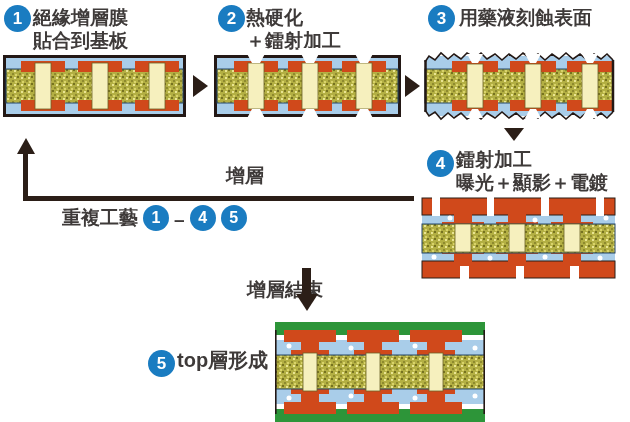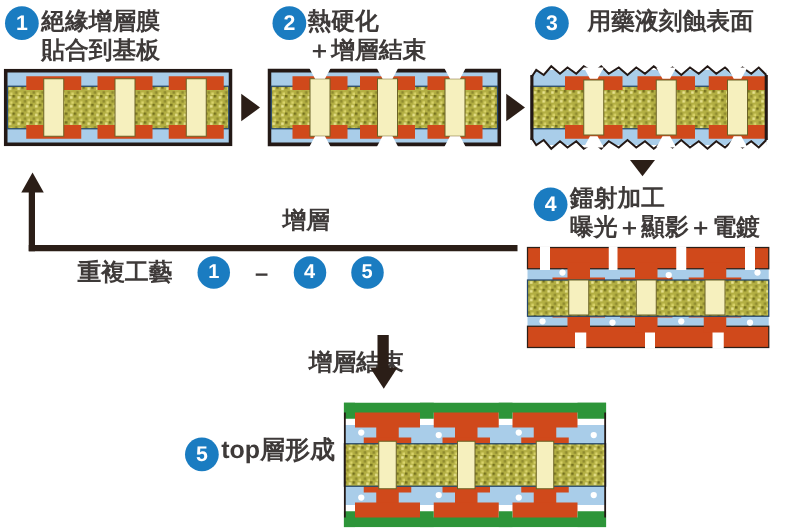--- a/index.html
+++ b/index.html
@@ -15,21 +15,21 @@
     font-weight:bold;font-size:17px;line-height:27px;text-align:center;
   }
   .badge-inline{
     display:inline-block;width:26px;height:26px;border-radius:50%;
     background:var(--badge-blue,#1A7CC1);color:#fff;
     font-weight:bold;font-size:16px;line-height:26px;text-align:center;
     vertical-align:middle;
   }
   .title{font-weight:bold;font-size:19px;line-height:23px;color:var(--text,#3E3A39);white-space:nowrap;}
   .label{font-weight:bold;font-size:19px;color:var(--text,#3E3A39);white-space:nowrap;margin-left:28px;}
-  .sentence{display:flex;align-items:flex-end;gap:20px;font-weight:bold;font-size:19px;color:var(--text,#3E3A39);white-space:nowrap;}
+  .sentence{display:flex;align-items:flex-end;gap:5px;font-weight:bold;font-size:19px;color:var(--text,#3E3A39);white-space:nowrap;}
   .shaft{background:var(--arrow,#2B1E17);}
   .arrow-right{width:0;height:0;border-top:11px solid transparent;border-bottom:11px solid transparent;border-left:15px solid var(--arrow,#2B1E17);}
   .tri-down-sm{width:0;height:0;border-left:10px solid transparent;border-right:10px solid transparent;border-top:13px solid var(--arrow,#2B1E17);}
   .tri-up{width:0;height:0;border-left:9px solid transparent;border-right:9px solid transparent;border-bottom:16px solid var(--arrow,#2B1E17);}
   .tri-down-big{width:0;height:0;border-left:11px solid transparent;border-right:11px solid transparent;border-top:17px solid var(--arrow,#2B1E17);}
 </style>
 </head>
 <body>
 
 <div id="canvas">
@@ -65,21 +65,21 @@
       <rect x="89" y="8" width="16" height="46"></rect>
       <rect x="146" y="8" width="16" height="46"></rect>
     </g>
   </svg>
 
   <div class="abs arrow-right" style="left:193px;top:75px;"></div>
 
   <div class="abs badge" style="left:218px;top:5px;"><span>2</span></div>
   <div class="abs title" style="left:246px;top:6px;">
     <div>熱硬化</div>
-    <div>＋增層結束</div>
+    <div>＋鐳射加工</div>
   </div>
 
   <svg class="abs" style="left:214px;top:48px;" width="187" height="76" viewBox="0 0 187 76">
     <defs>
       <pattern id="sp2" width="7" height="7" patternUnits="userSpaceOnUse">
         <rect width="7" height="7" fill="#B3AF43"></rect>
         <rect x="0" y="0" width="2" height="2" fill="#767220"></rect>
         <rect x="4" y="1" width="2" height="2" fill="#E9E492"></rect>
         <rect x="2" y="4" width="2" height="2" fill="#8E8A2E"></rect>
         <rect x="5" y="5" width="2" height="2" fill="#D9D36A"></rect>
@@ -106,21 +106,21 @@
       <polygon points="84,0 108,0 100,15 92,15"></polygon>
         <polygon points="84,76 108,76 100,61 92,61"></polygon>
       <polygon points="138,0 162,0 154,15 146,15"></polygon>
         <polygon points="138,76 162,76 154,61 146,61"></polygon>
     </g>
   </svg>
 
   <div class="abs arrow-right" style="left:405px;top:75px;"></div>
 
   <div class="abs badge" style="left:428px;top:5px;"><span>3</span></div>
-  <div class="abs title" style="left:470px;top:6px;">
+  <div class="abs title" style="left:459px;top:6px;">
     <div>用藥液刻蝕表面</div>
   </div>
 
   <svg class="abs" style="left:423px;top:44px;" width="193" height="84" viewBox="0 0 193 84">
     <defs>
       <pattern id="sp3" width="7" height="7" patternUnits="userSpaceOnUse">
         <rect width="7" height="7" fill="#B3AF43"></rect>
         <rect x="0" y="0" width="2" height="2" fill="#767220"></rect>
         <rect x="4" y="1" width="2" height="2" fill="#E9E492"></rect>
         <rect x="2" y="4" width="2" height="2" fill="#8E8A2E"></rect>

